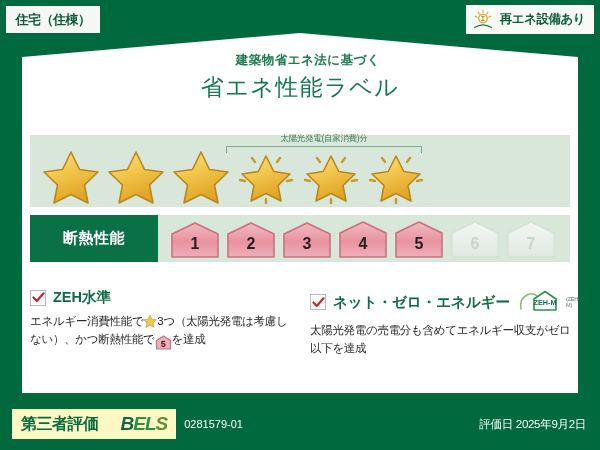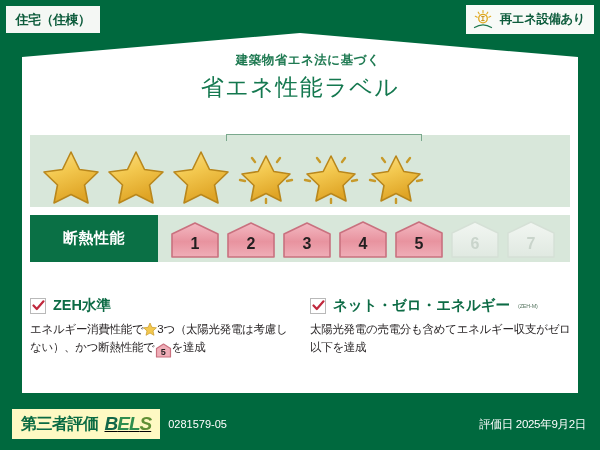--- a/index.html
+++ b/index.html
@@ -177,21 +177,21 @@
     font-weight: bold;
     line-height: 1;
     padding-bottom: 6px;
   }
   .house.on  .num { color: #231f20; }
   .house.off .num { color: #c9d4cb; }
 
   
   .criteria {
     position: absolute;
-    top: 296px;
+    top: 288px;
     left: 30px;
     width: 545px;
     display: flex;
     gap: 18px;
     z-index: 4;
   }
   .crit { width: 262px; }
   .crit-head { display: flex; align-items: center; gap: 7px; margin-bottom: 6px; }
   .checkbox {
     width: 16px; height: 16px; flex: 0 0 16px;
@@ -250,21 +250,21 @@
     display: flex;
     align-items: center;
     padding: 0 9px;
   }
   .bels-jp {
     font-size: 16px; font-weight: bold; color: #0a6b43;
     letter-spacing: -0.5px;
   }
   .bels-en {
     font-size: 19px; font-weight: bold; font-style: italic;
-    letter-spacing: -1px; margin-left: 6px; text-decoration: underline;
+    letter-spacing: -1px; margin-left: 22px;
   }
   .bels-en .b1 { color: #11664a; }
   .bels-en .b2 { color: #2e8e4e; }
   .bels-en .b3 { color: #2e8e4e; }
   .bels-en .b4 { color: #5f8f35; }
   .bels-number {
     font-size: 11px; color: #ffffff; margin-left: 8px; letter-spacing: 0px;
   }
   .eval-date {
     position: absolute; right: 14px;
@@ -304,20 +304,21 @@
     <div class="sub">建築物省エネ法に基づく</div>
     <div class="main">省エネ性能ラベル</div>
   </div>
 
   <div class="rows">
 
     <div class="metric-row energy">
       <div class="row-body">
 
         <div class="solar-note">
+          <div class="cap">太陽光発電(自家消費)分</div>
           <div class="bracket"></div>
         </div>
 
         <div class="stars">
 
           <div class="star-wrap">
             <svg class="star-svg" viewBox="0 0 62 58">
               <defs>
                   <linearGradient id="g1" x1="0" y1="0" x2="0.4" y2="1">
                 <stop offset="0%" stop-color="#fbe08a"></stop>
@@ -464,28 +465,35 @@
     </div>
 
     <div class="crit">
       <div class="crit-head">
         <span class="checkbox">
           <svg viewBox="0 0 13 13">
             <path d="M1.5 6.5 L4.8 10 L11.5 2.3" fill="none" stroke="#c0283c" stroke-width="2.2" stroke-linecap="round" stroke-linejoin="round"></path>
           </svg>
         </span>
         <span class="crit-title">ネット・ゼロ・エネルギー</span>
+        <span class="zehm-logo">
+          <svg viewBox="0 0 40 24">
+            <path d="M3 21 Q1 11 9 7 Q15 4 19 8" fill="none" stroke="#8db86a" stroke-width="1.6" stroke-linecap="round"></path>
+            <path d="M16 22 L16 11 L27 3.5 L38 11 L38 22 Z" fill="#ffffff" stroke="#2e8e4e" stroke-width="1.6" stroke-linejoin="round"></path>
+            <text x="27" y="16.5" font-family="Liberation Sans, sans-serif" font-size="7.2" font-weight="bold" fill="#0d6b45" text-anchor="middle">ZEH-M</text>
+          </svg>
+        </span>
         <span class="zehm-sub">(ZEH-M)</span>
       </div>
       <div class="crit-body">太陽光発電の売電分も含めてエネルギー収支がゼロ以下を達成</div>
     </div>
   </div>
 
   <div class="footer">
     <div class="bels-box">
       <span class="bels-jp">第三者評価</span>
       <span class="bels-en"><span class="b1">B</span><span class="b2">E</span><span class="b3">L</span><span class="b4">S</span></span>
     </div>
-    <span class="bels-number">0281579-05</span>
+    <span class="bels-number">0281579-01</span>
     <span class="eval-date"><span>評価日</span> <span>2025年9月2日</span></span>
   </div>
 
 </div>
 
 </body></html>

